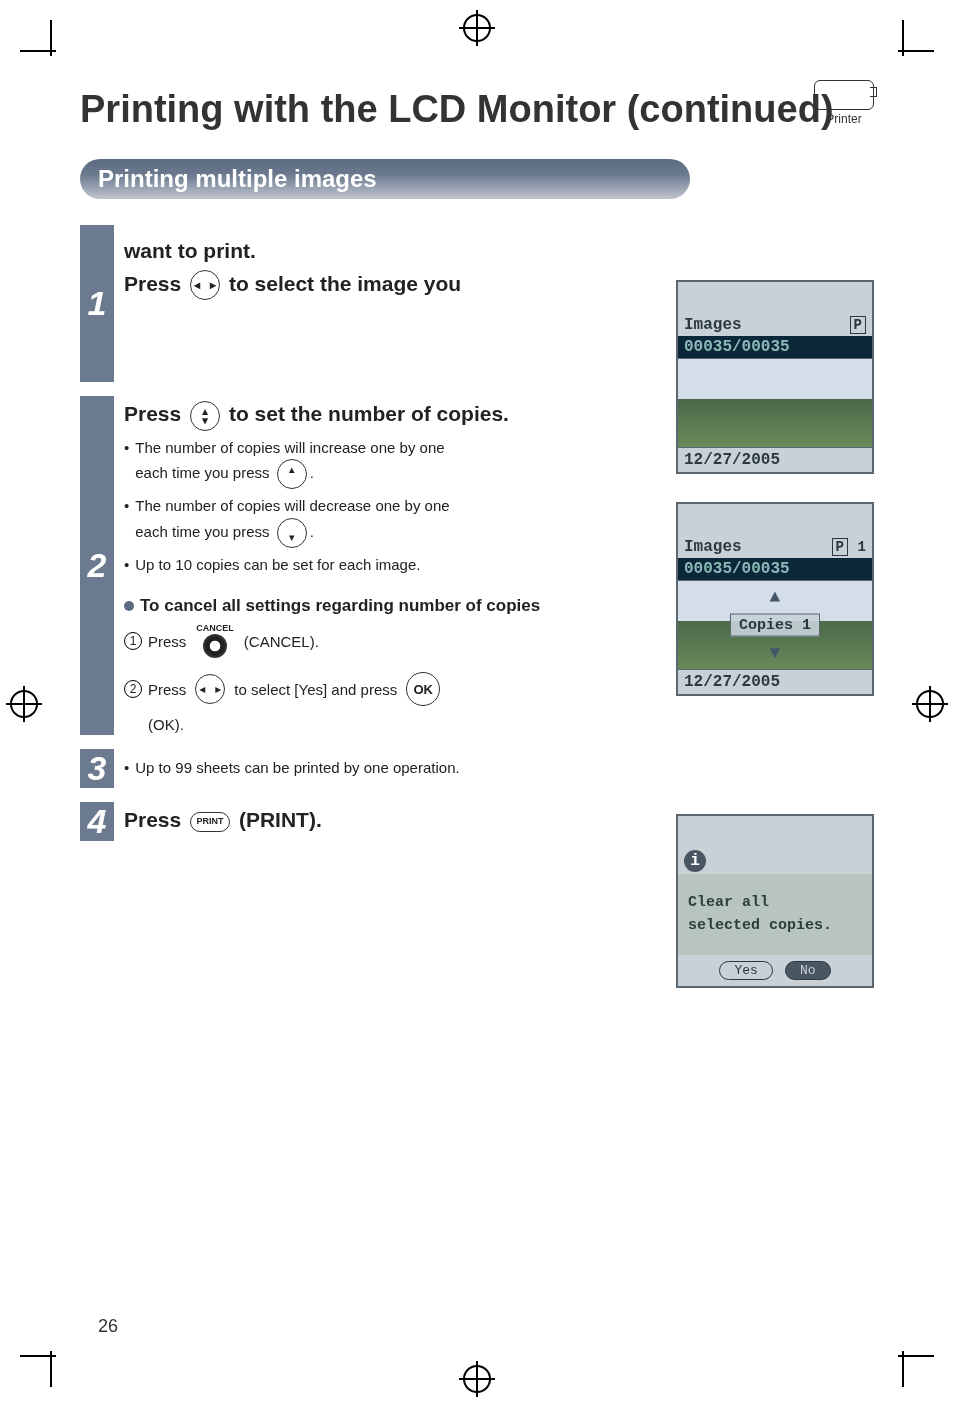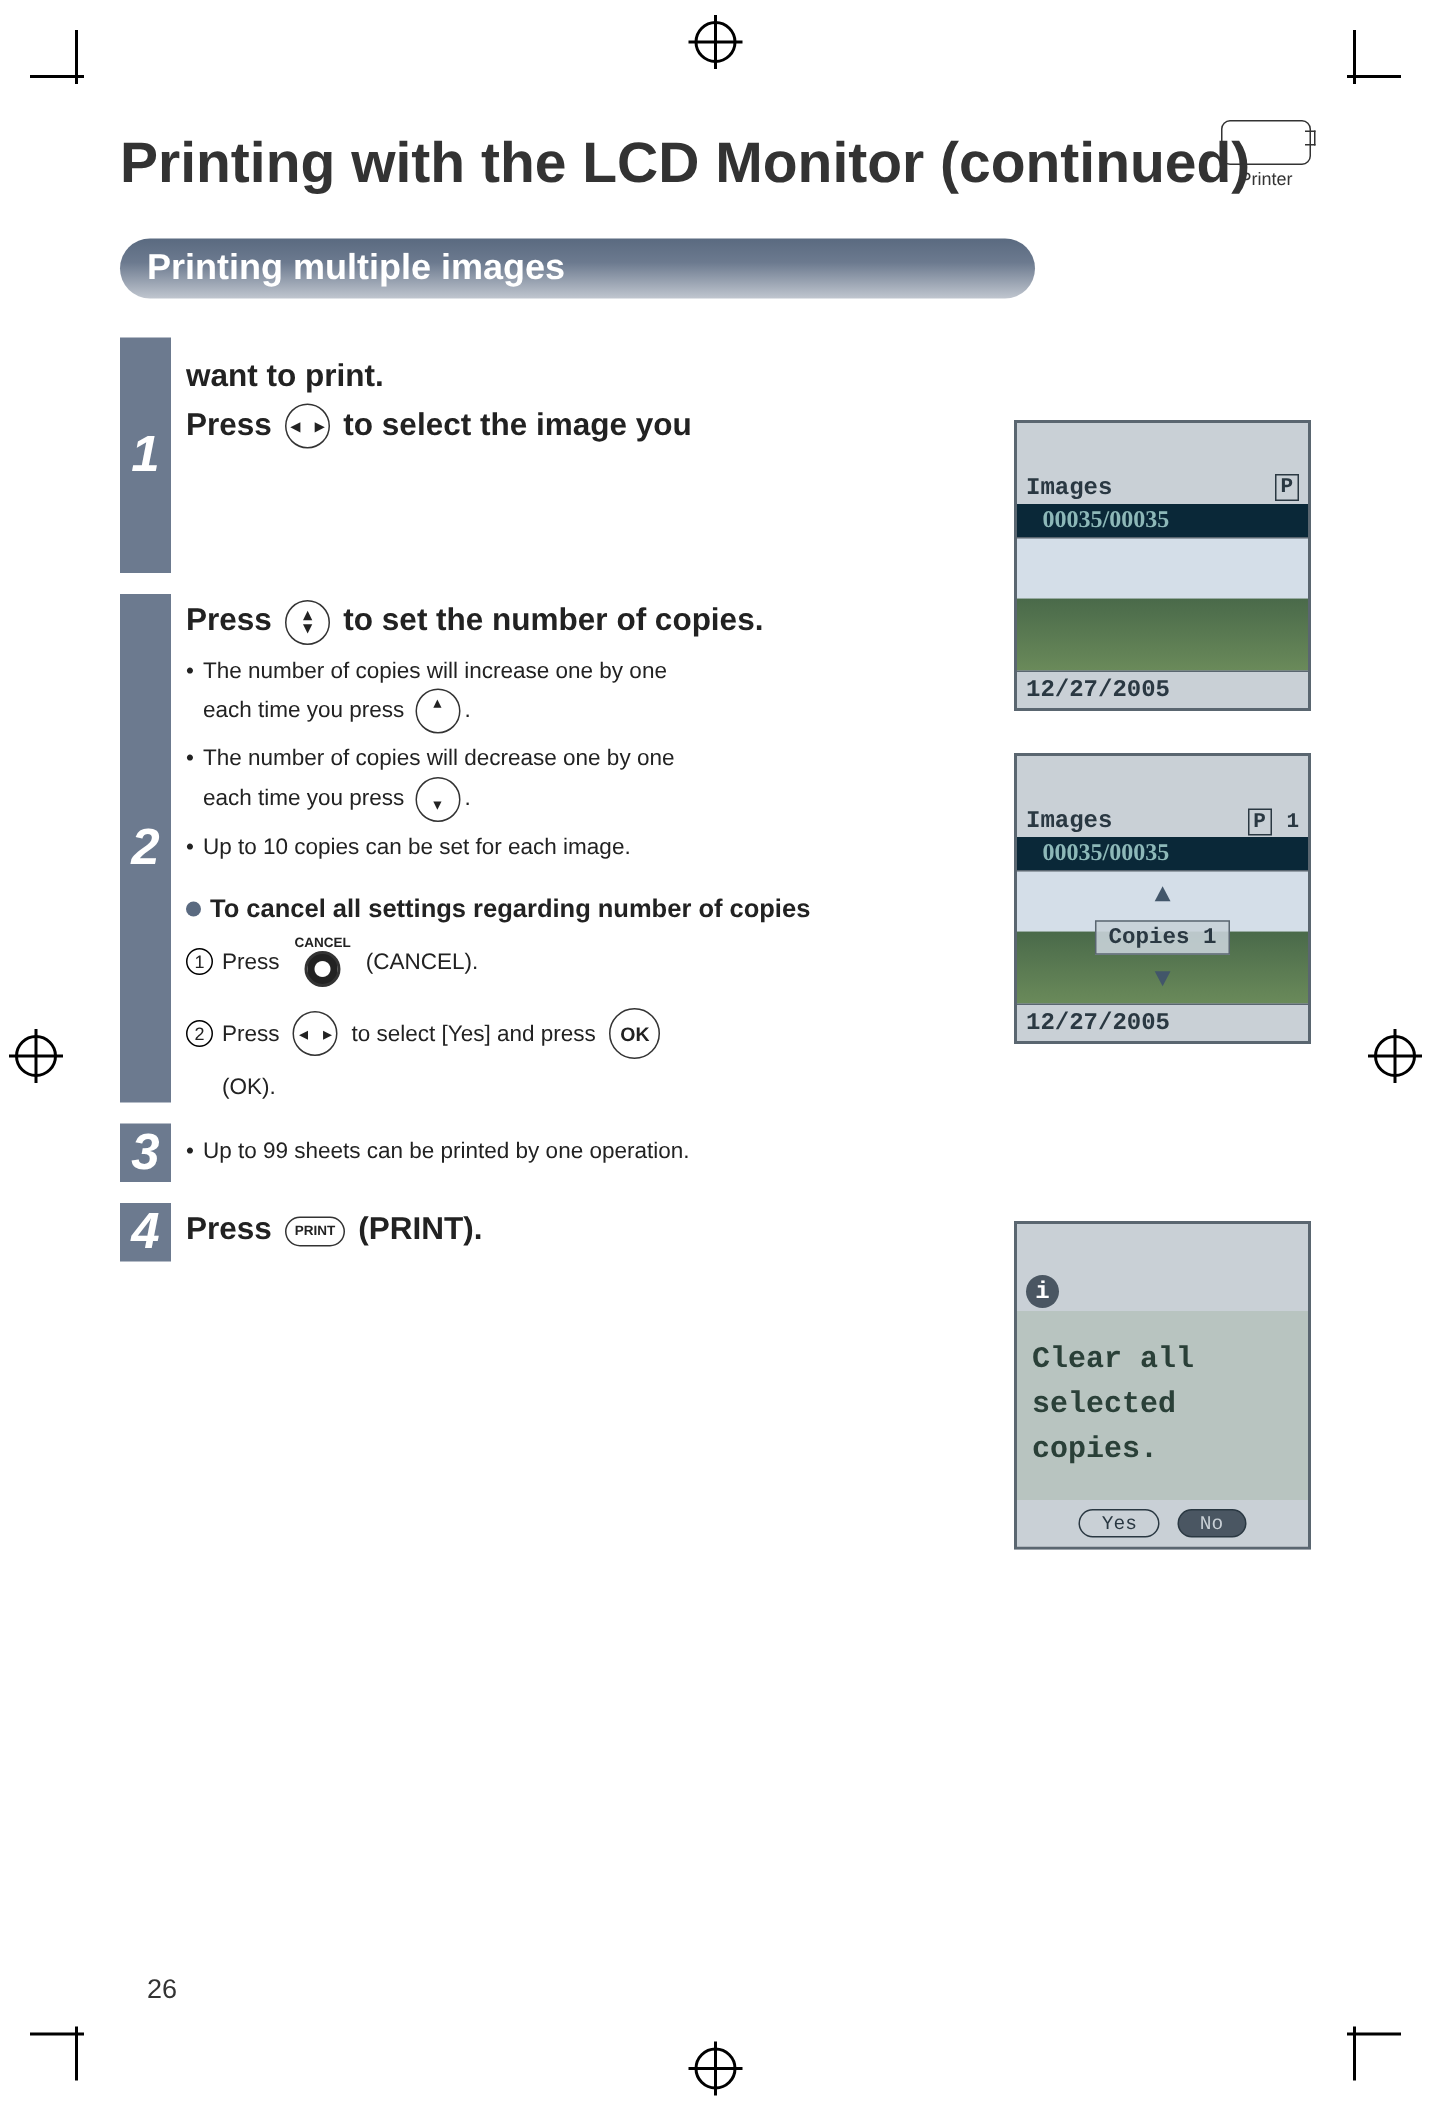--- a/index.html
+++ b/index.html
@@ -107,29 +107,29 @@
   .cancel-stack .lbl{font-size:9px;font-weight:bold;margin-bottom:1px;}
   .cancel-stack .cbtn{width:24px;height:24px;border:2px solid #333;border-radius:50%;background:radial-gradient(circle,#fff 35%,#222 40%);}
   .numbadge{display:inline-flex;width:22px;height:22px;background:#6c7a8f;color:#fff;font-weight:bold;align-items:center;justify-content:center;font-size:15px;margin:0 2px;}
 
   .lcds { position:absolute; right:0; top:210px; display:flex; flex-direction:column; gap:28px;}
   .lcd {
     width: 198px; border:2px solid #5a6670; background:#c9d0d6; font-family:"Courier New",monospace;
   }
   .lcd .top { background:#c9d0d6; padding:2px 6px; font-size:16px; color:#2a3842; display:flex; justify-content:space-between; align-items:center; font-weight:bold;margin-top:32px;}
   .lcd .pbadge{border:1.5px solid #2a3842;padding:0 3px;font-size:14px;}
-  .lcd .count {background:#0a2838;color:#8db8b8;padding:2px 17px;font-size:16px;font-weight:bold;font-family:Liberation Serif, serif;}
+  .lcd .count {background:#0a2838;color:#8db8b8;padding:2px 6px;font-size:16px;font-weight:bold;}
   .lcd .photo{height:90px;background:linear-gradient(to bottom,#d4dee8 0%,#d4dee8 45%,#4a6a4a 46%,#6a8a5a 100%);position:relative;border-top:1px solid #5a6670;border-bottom:1px solid #5a6670;}
   .lcd .date{background:#c9d0d6;padding:3px 6px;font-size:16px;color:#2a3842;font-weight:bold;}
   .lcd .copies-ov{position:absolute;top:50%;left:50%;transform:translate(-50%,-50%);background:rgba(200,210,216,0.9);color:#2a3842;padding:2px 8px;font-size:15px;border:1px solid #5a6670;font-weight:bold;}
   .lcd .arrow-up{position:absolute;top:6px;left:50%;transform:translateX(-50%);color:#42566a;font-size:18px;}
   .lcd .arrow-down{position:absolute;bottom:6px;left:50%;transform:translateX(-50%);color:#42566a;font-size:18px;}
   .lcd.info .top{justify-content:flex-start;}
   .lcd.info .iicon{width:22px;height:22px;border-radius:50%;background:#4a5662;color:#fff;display:flex;align-items:center;justify-content:center;font-weight:bold;}
-  .lcd.info .msg{background:#b8c4c0;padding:18px 10px;font-size:20px;color:#2a4038;font-weight:bold;line-height:1.5;}
+  .lcd.info .msg{background:#b8c4c0;padding:18px 10px;font-size:15px;color:#2a4038;font-weight:bold;line-height:1.5;}
   .lcd.info .btns{background:#c9d0d6;padding:6px;display:flex;gap:12px;justify-content:center;}
   .lcd.info .pill{border:1.5px solid #2a3842;border-radius:12px;padding:1px 14px;font-size:13px;color:#2a3842;}
   .lcd.info .pill.dark{background:#4a5662;color:#c9d0d6;}
   .lcd .topnum{font-size:14px;}
   .pagenum{position:absolute;bottom:0;left:18px;font-size:18px;color:#333;}
 </style>
 </head>
 <body>
 
 <div class="crop h crop-tl-h"></div>

